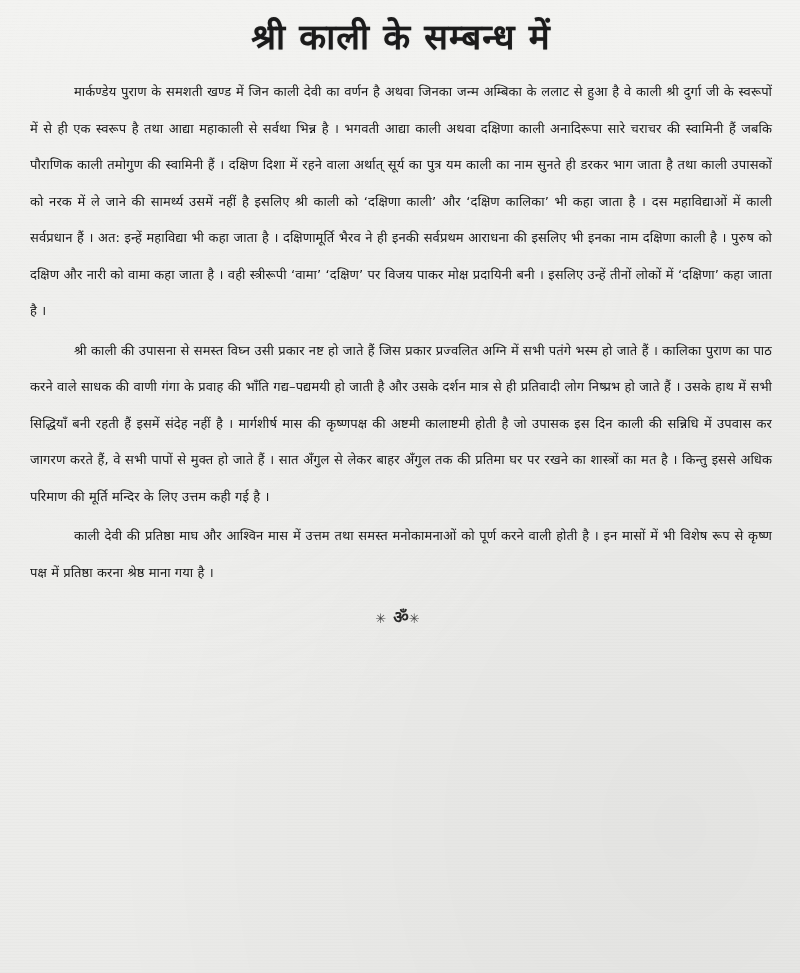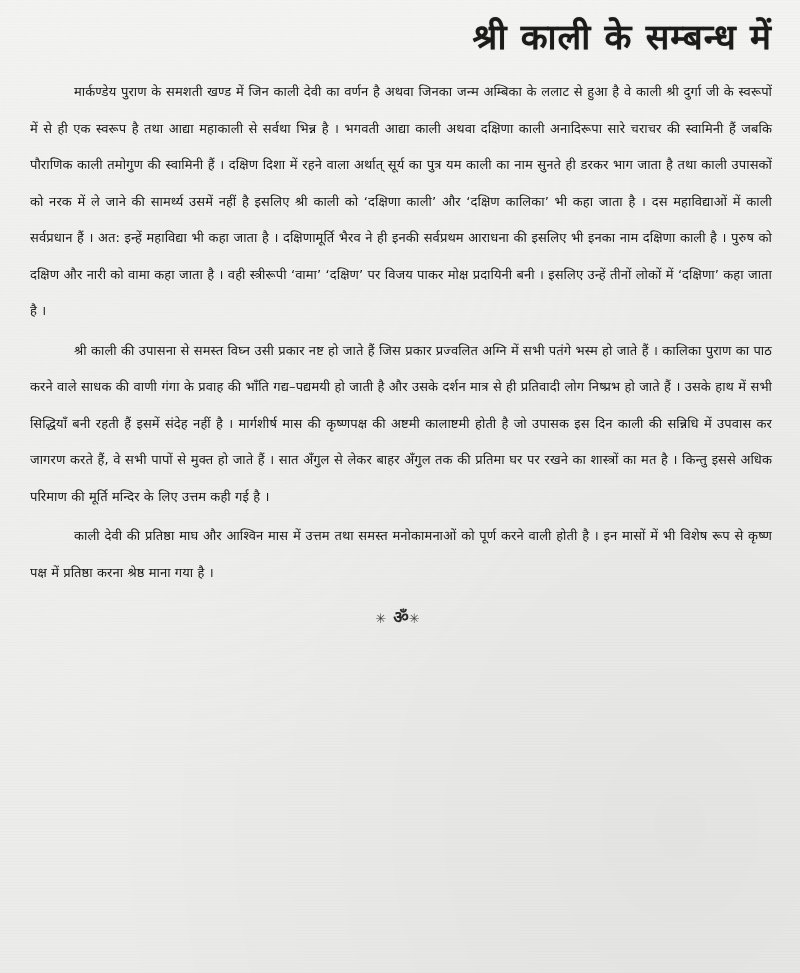--- a/index.html
+++ b/index.html
@@ -29,21 +29,21 @@
     inset: 0;
     pointer-events: none;
     background-image:
       repeating-linear-gradient(0deg, rgba(0,0,0,0.012) 0px, rgba(0,0,0,0.012) 1px, rgba(255,255,255,0) 1px, rgba(255,255,255,0) 3px),
       radial-gradient(ellipse at 20% 10%, rgba(255,255,255,0.55), rgba(255,255,255,0) 55%),
       radial-gradient(ellipse at 85% 85%, rgba(0,0,0,0.045), rgba(0,0,0,0) 60%);
     mix-blend-mode: multiply;
     opacity: .75;
   }
   .doc-title {
-    text-align: right;
+    text-align: center;
     font-family: "DejaVu Sans", "Liberation Sans", sans-serif;
     font-weight: 700;
     font-size: 35px;
     letter-spacing: 1px;
     color: #1b1b1b;
     margin: 6px 0 16px 0;
     line-height: 1.2;
     text-shadow: 0 0 1px rgba(0,0,0,0.35);
   }
   .body-text {

